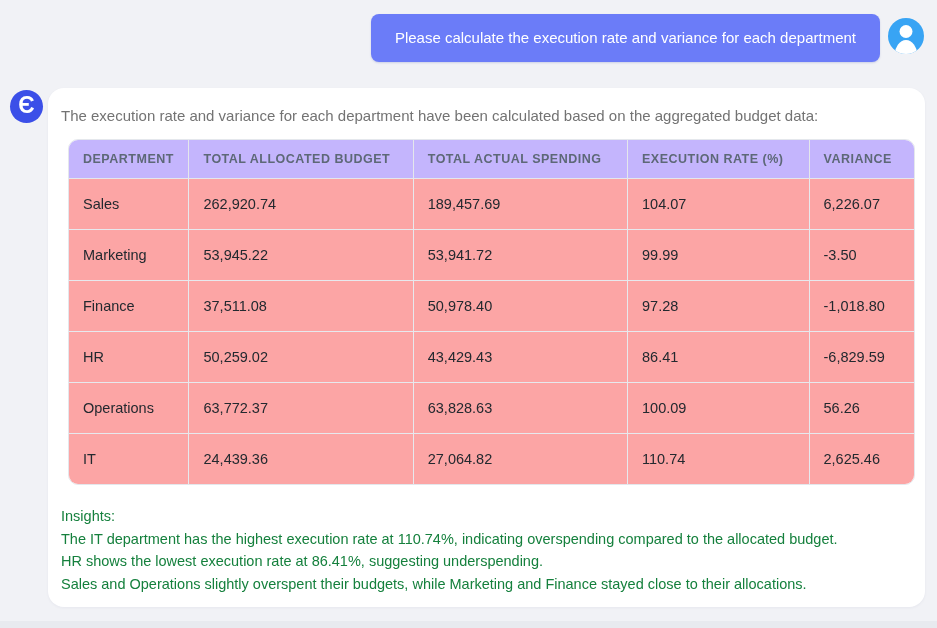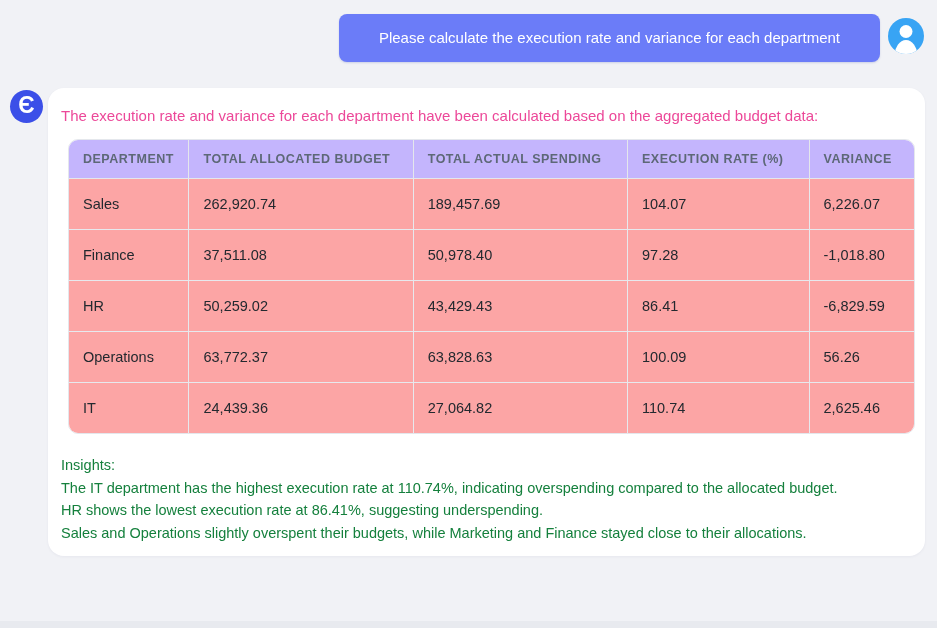--- a/index.html
+++ b/index.html
@@ -13,21 +13,21 @@
   }
 
   
   .user-row {
     position:absolute; top:14px; right:13px;
     display:flex; align-items:flex-start; gap:8px;
   }
   .user-bubble {
     background:#6b7cf8; color:#ffffff;
     border-radius:8px;
-    padding:15px 40px;
+    padding:15px 24px;
     font-size:15px; line-height:18px;
     max-width:560px;
     box-shadow:0 1px 2px rgba(40,60,160,0.18);
   }
   .user-avatar {
     width:36px; height:36px; border-radius:50%;
     background:#38a4f4; position:relative; overflow:hidden;
     flex:0 0 auto; margin-top:4px;
   }
   .user-avatar .head {
@@ -55,21 +55,21 @@
   }
   .assistant-card {
     margin-left:5px;
     width:877px;
     background:#ffffff;
     border-radius:16px;
     padding:12px 13px 12px;
     box-shadow:0 1px 3px rgba(30,40,90,0.05);
   }
   .intro {
-    font-size:15px; line-height:20px; color:#ec4899;
+    font-size:15px; line-height:20px; color:#737373;
     margin:6px 0 13px 0;
   }
 
   
   .table-wrap {
     margin-left:7px;
     width:847px;
     border:1px solid #e4e7ec;
     border-radius:10px;
     overflow:hidden;
@@ -148,20 +148,27 @@
         </thead>
         <tbody>
           <tr>
             <td>Sales</td>
             <td>262,920.74</td>
             <td>189,457.69</td>
             <td>104.07</td>
             <td>6,226.07</td>
           </tr>
           <tr>
+            <td>Marketing</td>
+            <td>53,945.22</td>
+            <td>53,941.72</td>
+            <td>99.99</td>
+            <td>-3.50</td>
+          </tr>
+          <tr>
             <td>Finance</td>
             <td>37,511.08</td>
             <td>50,978.40</td>
             <td>97.28</td>
             <td>-1,018.80</td>
           </tr>
           <tr>
             <td>HR</td>
             <td>50,259.02</td>
             <td>43,429.43</td>

